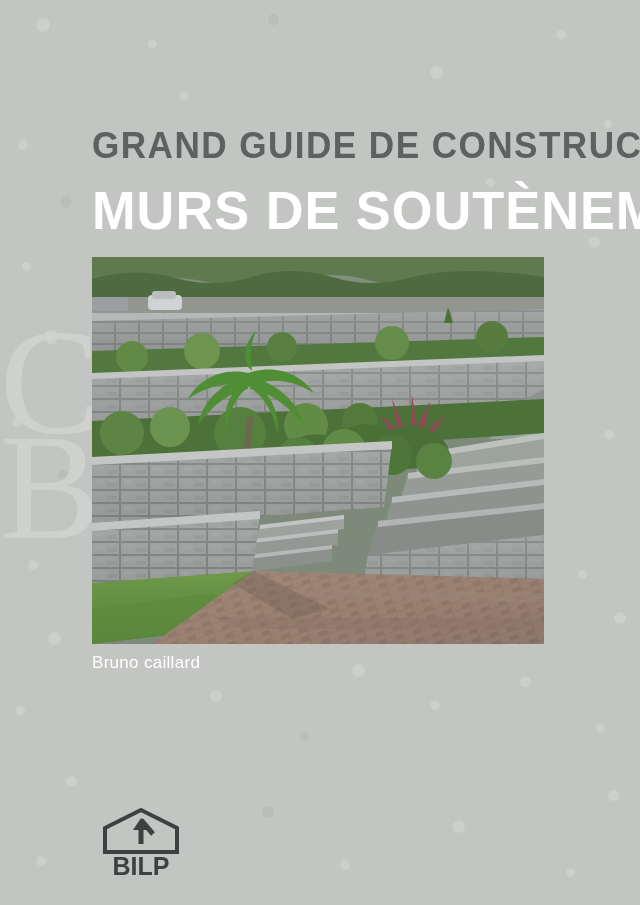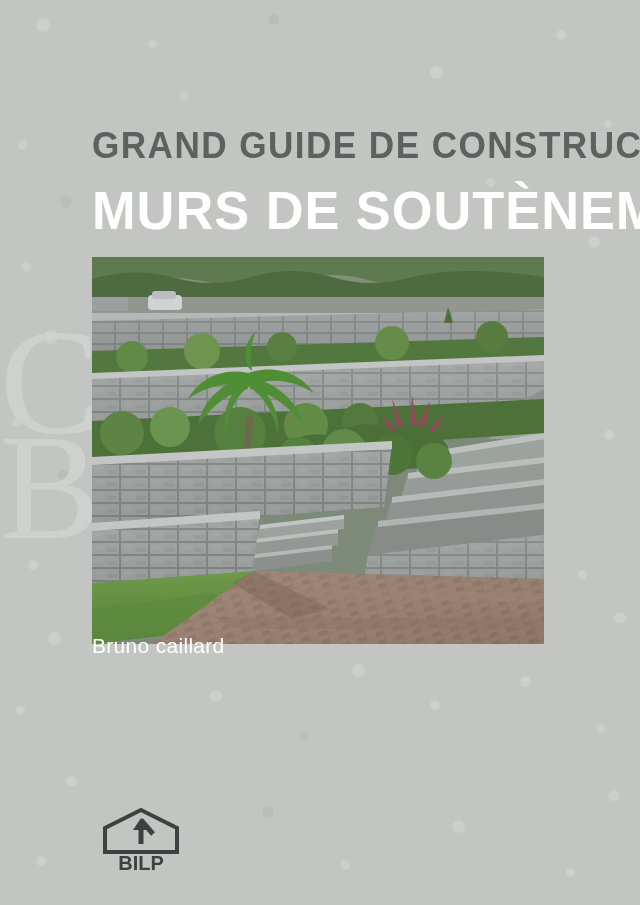--- a/index.html
+++ b/index.html
@@ -97,43 +97,43 @@
     background: #7d8a7a;
   }
   .photo svg {
     display: block;
   }
 
   
   .author {
     position: absolute;
     left: 92px;
-    top: 634px;
-    font-size: 21px;
+    top: 653px;
+    font-size: 17px;
     color: #ffffff;
     letter-spacing: .3px;
   }
 
   
   .logo {
     position: absolute;
     left: 101px;
     top: 808px;
     width: 80px;
     height: 74px;
   }
   .logo .logo-name {
     position: absolute;
     left: 0;
     top: 44px;
     width: 80px;
     text-align: center;
     font-family: "Liberation Sans Narrow", "Liberation Sans", sans-serif;
     font-weight: bold;
-    font-size: 20px;
+    font-size: 25px;
     letter-spacing: 0px;
     color: #3d4240;
   }
 </style>
 </head>
 <body>
 
 <div class="speckles">
   <div class="speckle" style="left:36px;  top:18px;  width:14px; height:14px;"></div>
   <div class="speckle" style="left:148px; top:40px;  width:9px;  height:9px;"></div>

